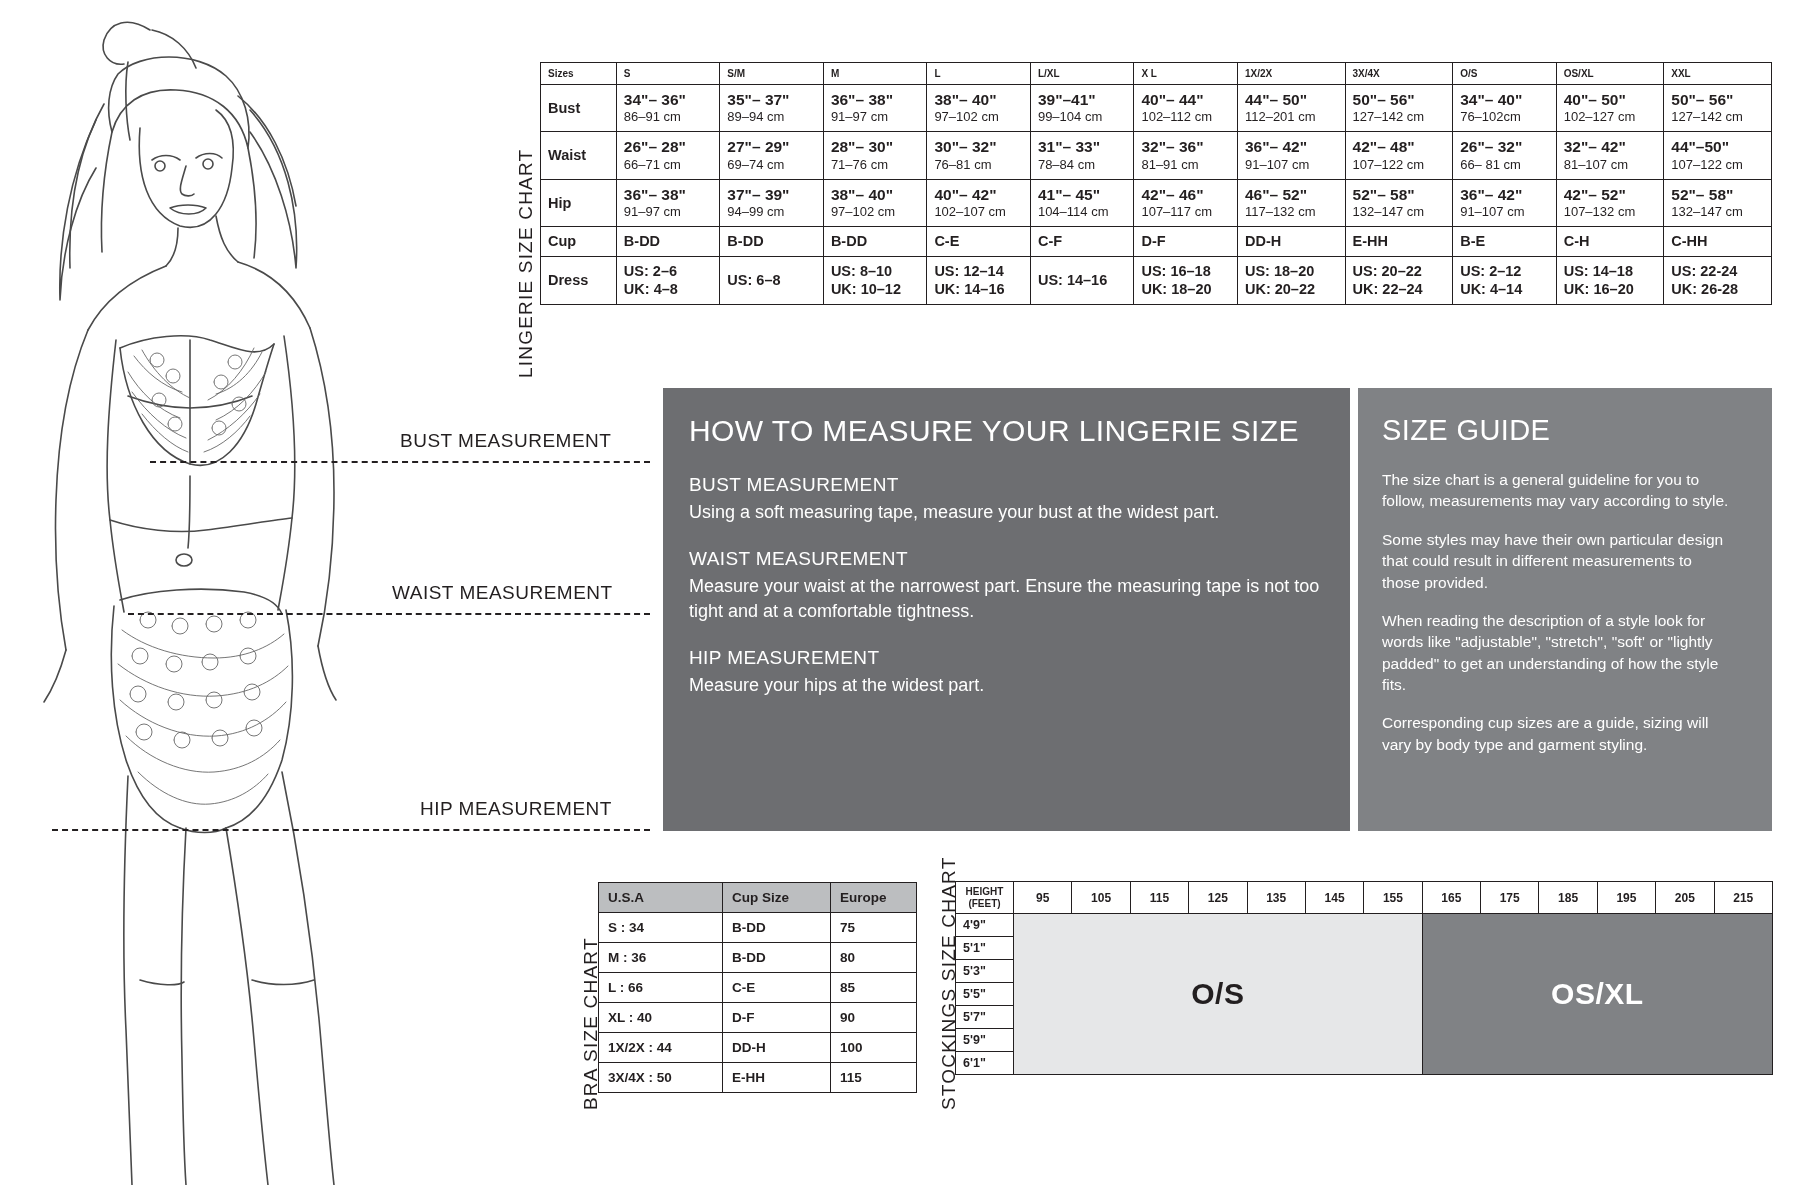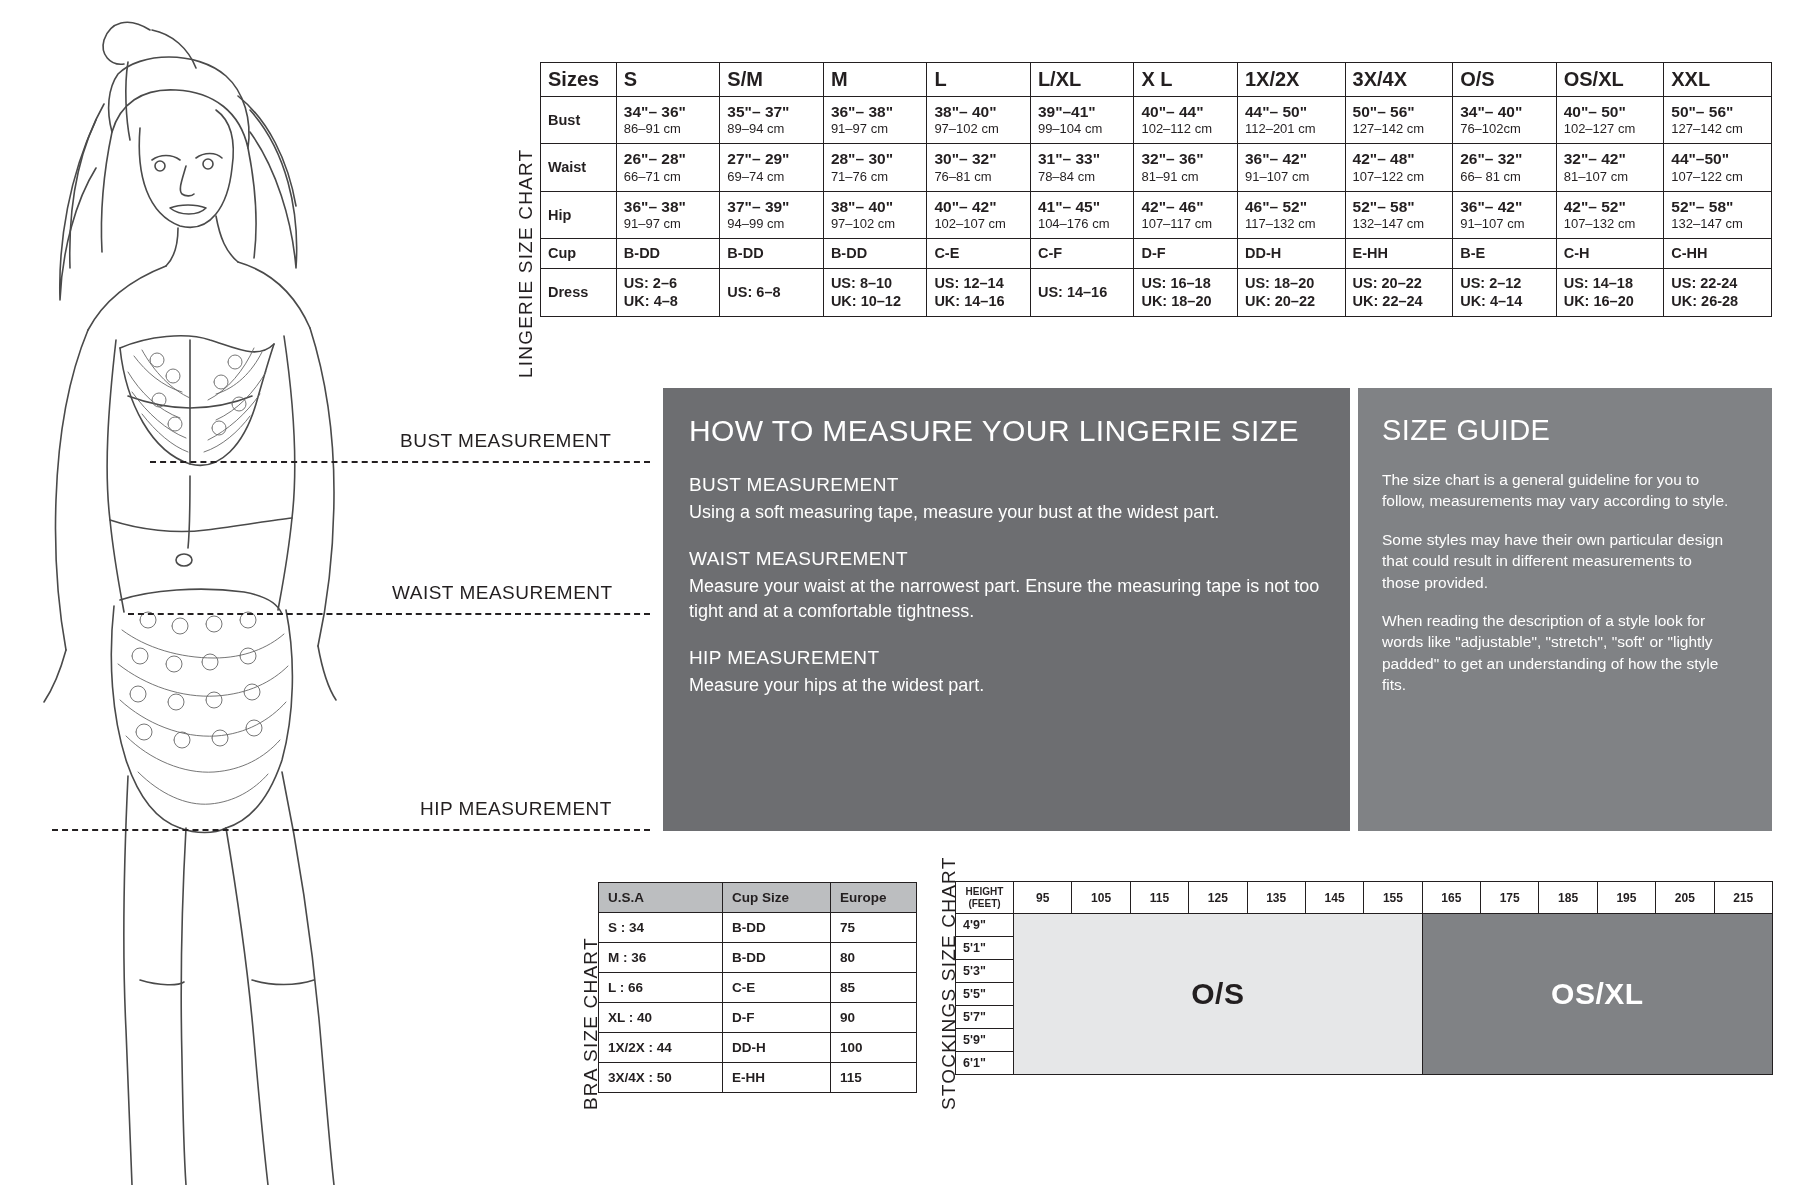--- a/index.html
+++ b/index.html
@@ -65,21 +65,21 @@
   table.grid td, table.grid th {
     border: 1px solid #231f20;
     padding: 5px 7px;
     text-align: left;
     vertical-align: middle;
     font-size: 14.5px;
     background: #ffffff;
   }
   table.grid th {
     font-weight: bold;
-    font-size: 20px;
+    font-size: 10px;
   }
   .hdr-row th, .row-head {
     background: #bcbec0;
   }
   .row-head {
     font-weight: bold;
     width: 74px;
   }
   .cell-main {
     font-weight: bold;
@@ -487,21 +487,21 @@
         <td>
             <span class="cell-main">38"– 40"</span>
             <span class="cell-sub">97–102 cm</span>
           </td>
         <td>
             <span class="cell-main">40"– 42"</span>
             <span class="cell-sub">102–107 cm</span>
           </td>
         <td>
             <span class="cell-main">41"– 45"</span>
-            <span class="cell-sub">104–176 cm</span>
+            <span class="cell-sub">104–114 cm</span>
           </td>
         <td>
             <span class="cell-main">42"– 46"</span>
             <span class="cell-sub">107–117 cm</span>
           </td>
         <td>
             <span class="cell-main">46"– 52"</span>
             <span class="cell-sub">117–132 cm</span>
           </td>
         <td>
@@ -624,20 +624,21 @@
     <h2>HIP MEASUREMENT</h2>
     <p>Measure your hips at the widest part.</p>
   </div>
 </div>
 
 <div id="guide-panel">
   <h1>SIZE GUIDE</h1>
   <p>The size chart is a general guideline for you to follow, measurements may vary according to style.</p>
   <p>Some styles may have their own particular design that could result in different measurements to those provided.</p>
   <p>When reading the description of a style look for words like "adjustable", "stretch", "soft' or "lightly padded" to get an understanding of how the style fits.</p>
+  <p>Corresponding cup sizes are a guide, sizing will vary by body type and garment styling.</p>
 </div>
 
 <div id="bra-chart">
   <table class="bra">
     <colgroup>
         <col style="width:124px">
         <col style="width:108px">
         <col style="width:86px">
       </colgroup>
     <thead>

